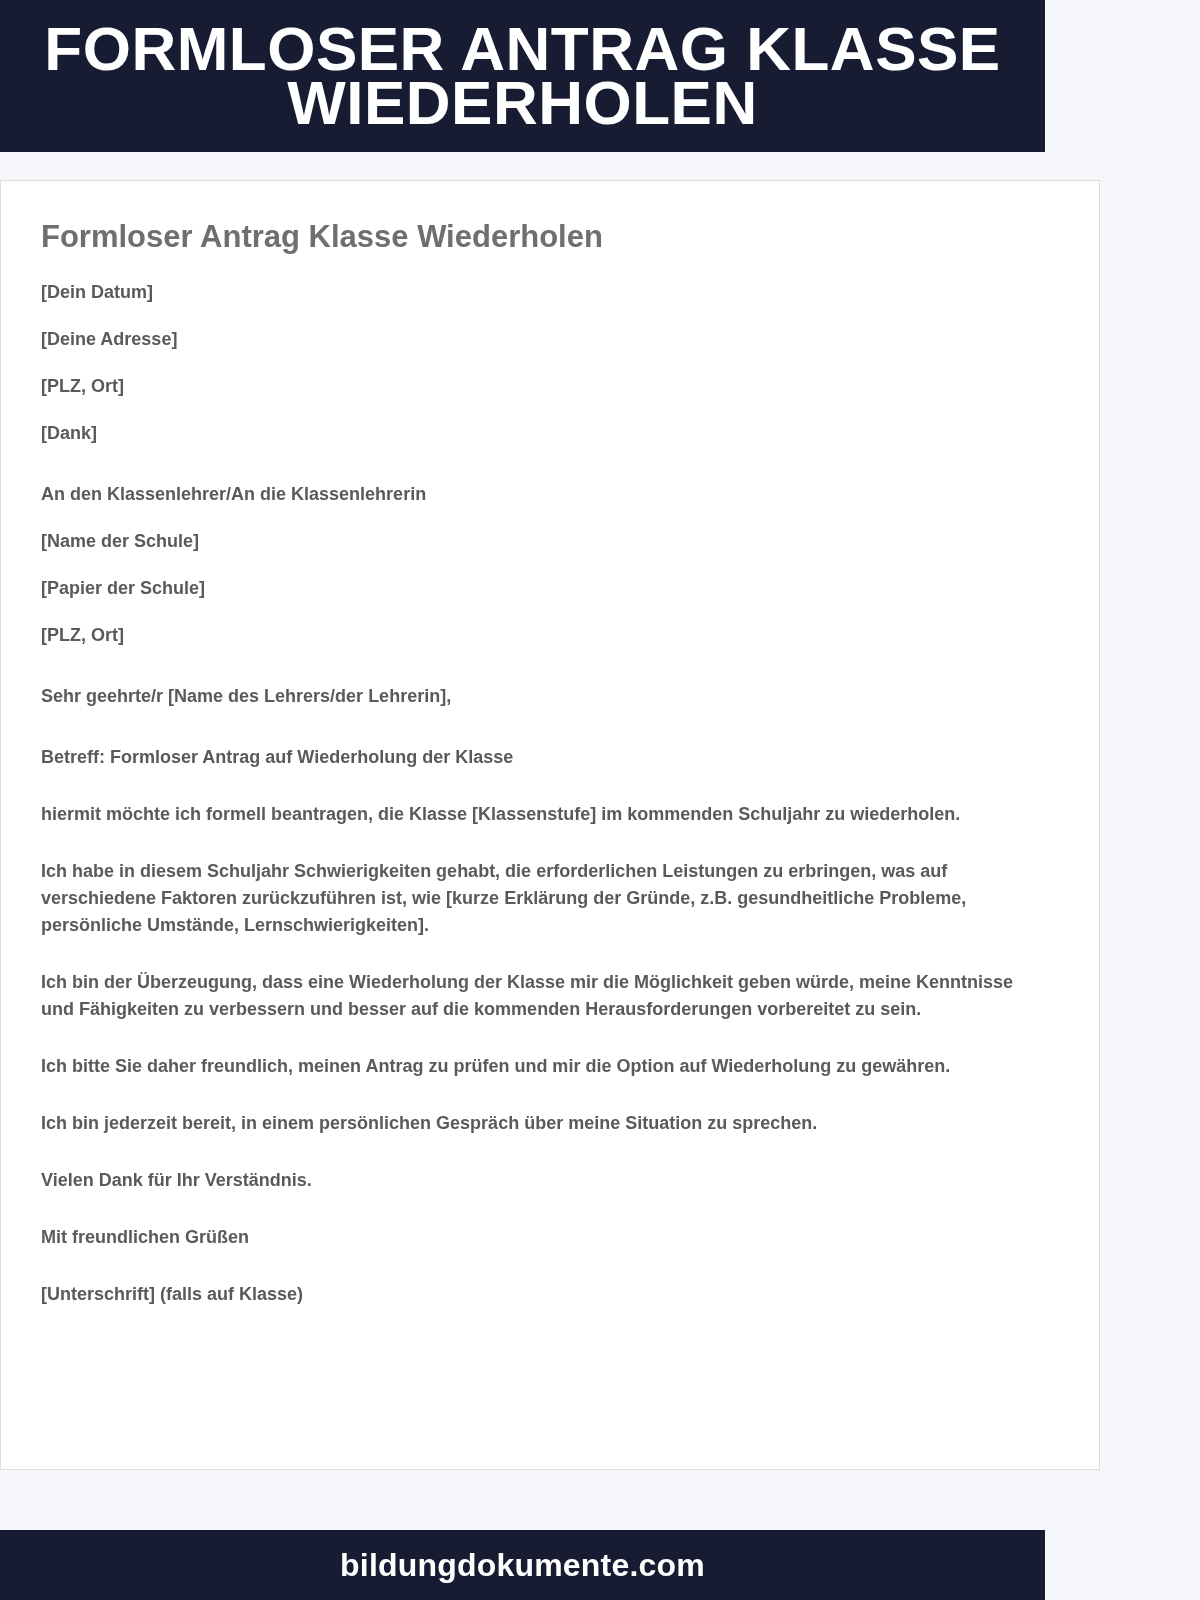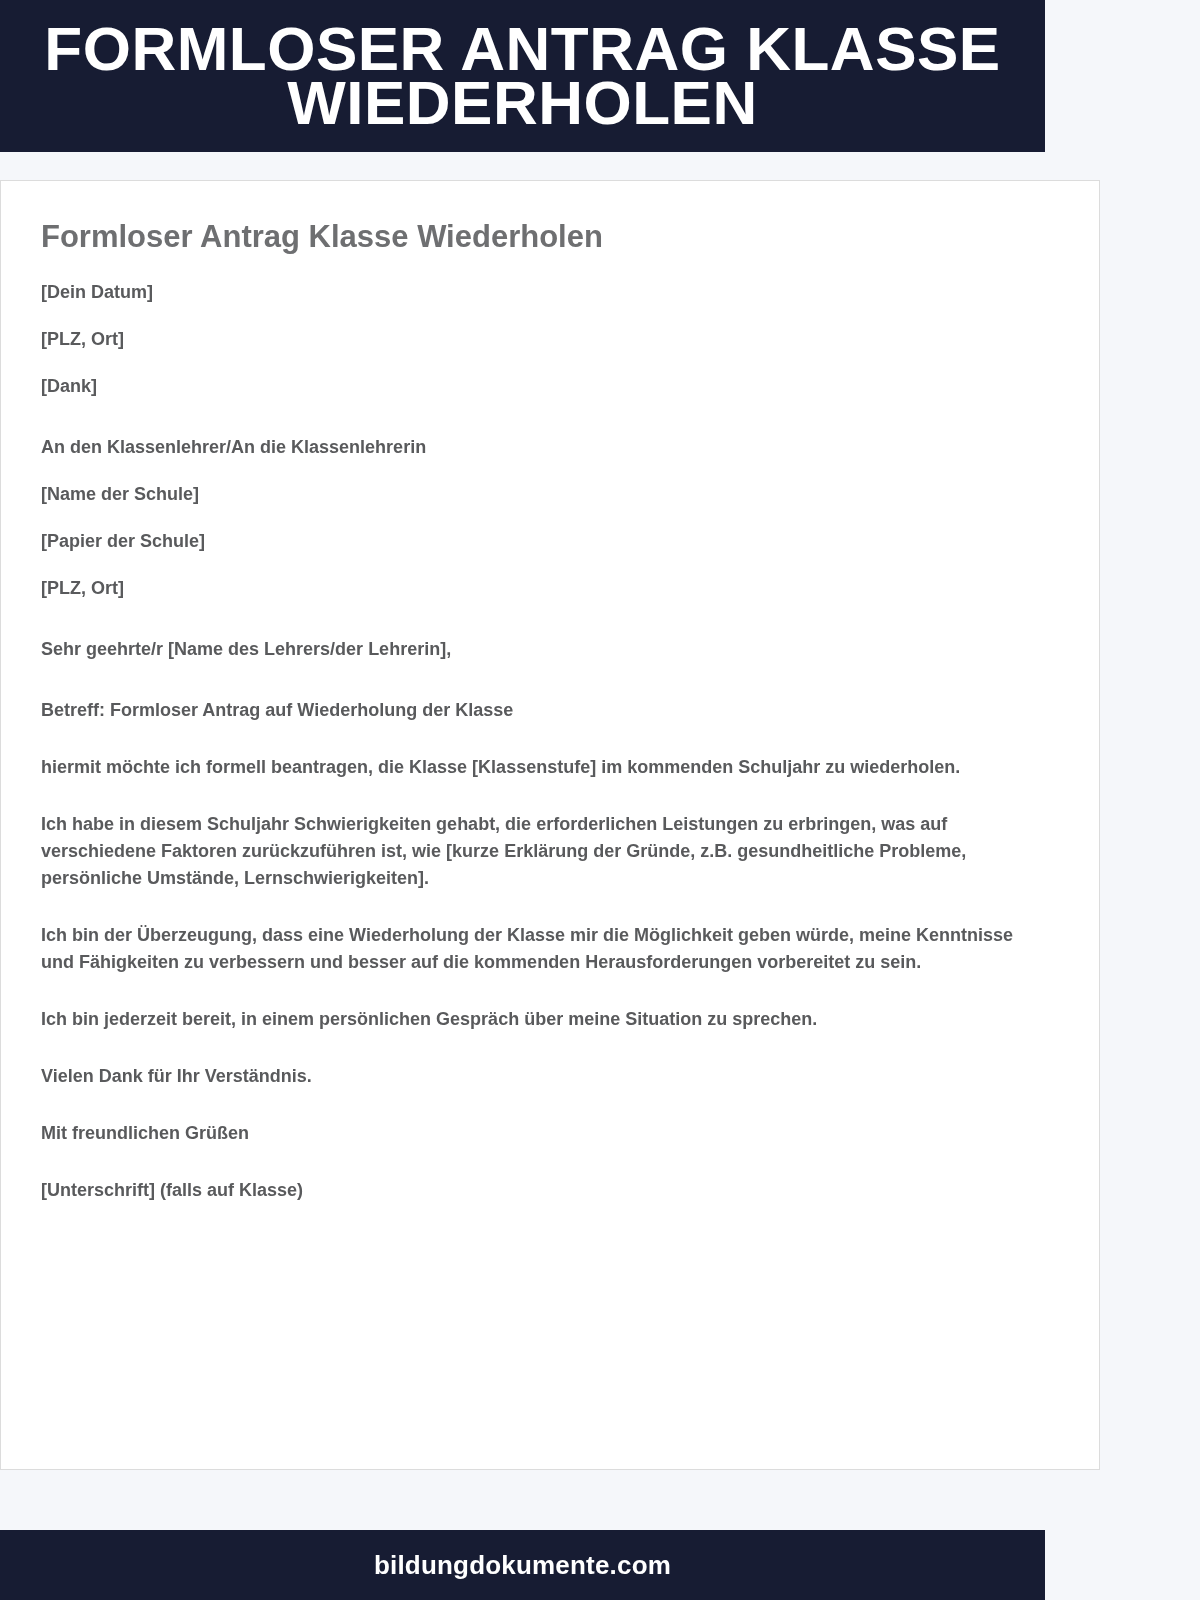--- a/index.html
+++ b/index.html
@@ -64,53 +64,55 @@
     margin-top: 60px;
     background: #171c33;
     height: 70px;
     display: flex;
     align-items: center;
     justify-content: center;
     flex: 0 0 auto;
   }
   .site-footer .site-name {
     color: #ffffff;
-    font-size: 26px;
+    font-size: 32px;
     font-weight: bold;
     letter-spacing: 0.2px;
   }
 </style>
 </head>
 <body>
 
 <div class="page">
 
   <header class="site-header">
     <h1>FORMLOSER ANTRAG KLASSE WIEDERHOLEN</h1>
   </header>
 
   <main class="doc-card">
     <h2 class="doc-title">Formloser Antrag Klasse Wiederholen</h2>
 
     <p class="tight">[Dein Datum]</p>
+    <p class="tight">[Deine Adresse]</p>
     <p class="tight">[PLZ, Ort]</p>
     <p class="tight">[Dank]</p>
 
     <p class="tight gap">An den Klassenlehrer/An die Klassenlehrerin</p>
     <p class="tight">[Name der Schule]</p>
     <p class="tight">[Papier der Schule]</p>
     <p class="tight">[PLZ, Ort]</p>
 
     <p class="gap">Sehr geehrte/r [Name des Lehrers/der Lehrerin],</p>
 
     <p class="gap">Betreff: Formloser Antrag auf Wiederholung der Klasse</p>
 
     <p>hiermit möchte ich formell beantragen, die Klasse [Klassenstufe] im kommenden Schuljahr zu wiederholen.</p>
     <p>Ich habe in diesem Schuljahr Schwierigkeiten gehabt, die erforderlichen Leistungen zu erbringen, was auf verschiedene Faktoren zurückzuführen ist, wie [kurze Erklärung der Gründe, z.B. gesundheitliche Probleme, persönliche Umstände, Lernschwierigkeiten].</p>
     <p>Ich bin der Überzeugung, dass eine Wiederholung der Klasse mir die Möglichkeit geben würde, meine Kenntnisse und Fähigkeiten zu verbessern und besser auf die kommenden Herausforderungen vorbereitet zu sein.</p>
+    <p>Ich bitte Sie daher freundlich, meinen Antrag zu prüfen und mir die Option auf Wiederholung zu gewähren.</p>
     <p>Ich bin jederzeit bereit, in einem persönlichen Gespräch über meine Situation zu sprechen.</p>
     <p>Vielen Dank für Ihr Verständnis.</p>
 
     <p>Mit freundlichen Grüßen</p>
     <p>[Unterschrift] (falls auf Klasse)</p>
   </main>
 
   <footer class="site-footer">
     <span class="site-name">bildungdokumente.com</span>
   </footer>

